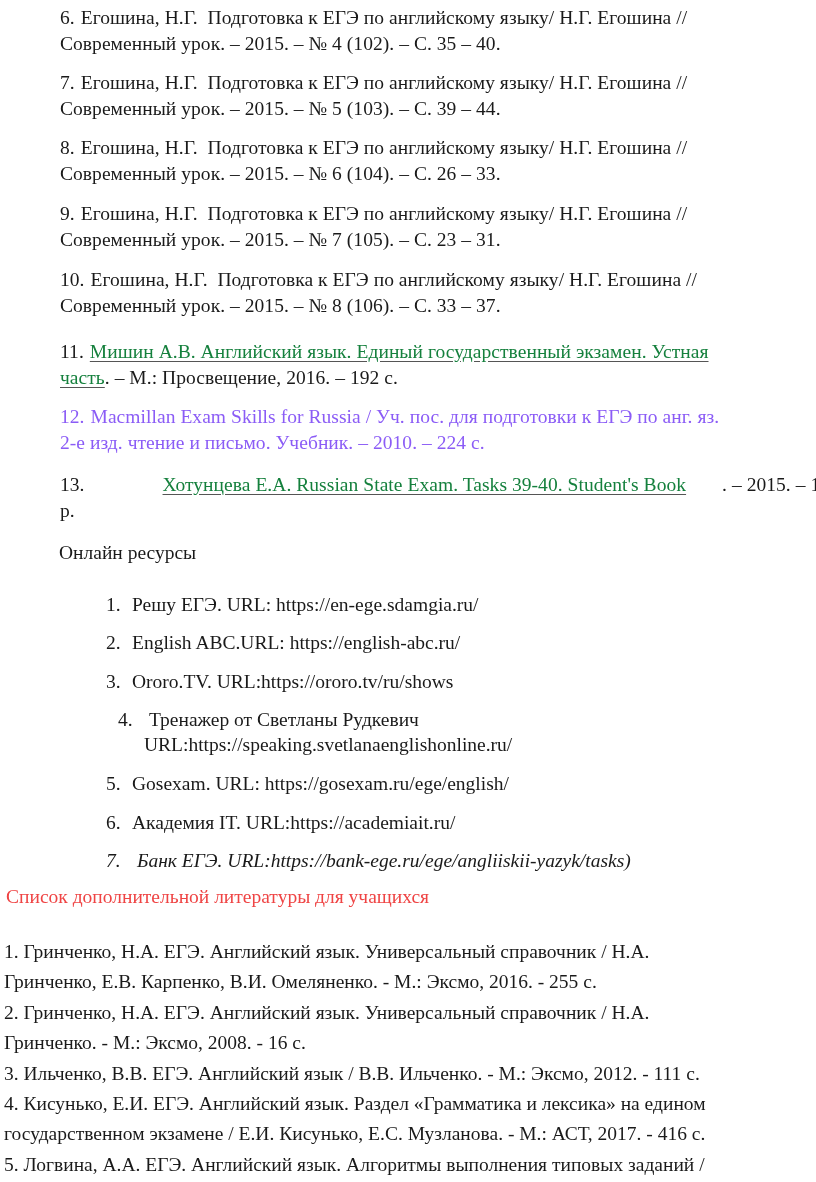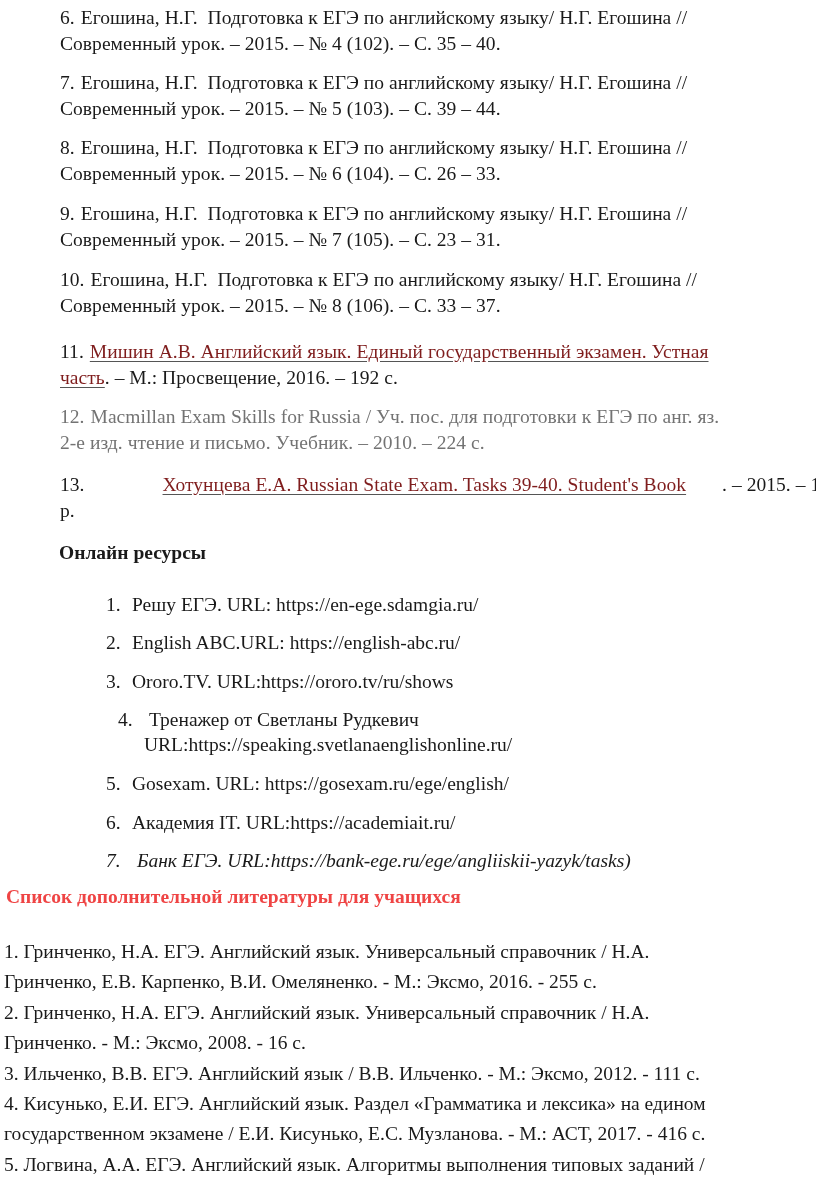--- a/index.html
+++ b/index.html
@@ -9,24 +9,24 @@
   }
   .page { position: absolute; left: 0; top: 0; width: 816px; }
   .ref {
     position: absolute; left: 4px; width: 808px;
     font-size: 19.5px; line-height: 25.5px; text-align: justify;
     text-indent: 56px; letter-spacing: 0.05px;
   }
   .ref-line { display: block; white-space: nowrap; }
   .ref-line.first { padding-left: 56px; text-indent: 0; display: flex; justify-content: space-between; }
   .ref-line.first span { white-space: pre; }
-  .link { color: #7f1d1d; text-decoration: underline; text-decoration-color: #555; text-underline-offset: 3px; }
-  .grey { color: #737373; }
+  .link { color: #15803d; text-decoration: underline; text-decoration-color: #555; text-underline-offset: 3px; }
+  .grey { color: #8b5cf6; }
   h2.section {
-    position: absolute; margin: 0; font-weight: bold;
+    position: absolute; margin: 0; font-weight: normal;
     font-size: 19.5px; line-height: 24px; color: #1a1a1a;
   }
   .olist { position: absolute; left: 58px; margin: 0; padding: 0; list-style: none; font-size: 19.5px; line-height: 25px; }
   .olist li { position: absolute; left: 0; white-space: nowrap; margin-left: 48px; }
   .olist .num { display: inline-block; width: 26px; }
   .olist .sub { display: block; padding-left: 26px; }
   .bib { position: absolute; left: 4px; width: 808px; font-size: 19.5px; line-height: 30.4px; }
   .bib-line { display: block; white-space: nowrap; }
 </style>
 </head>

